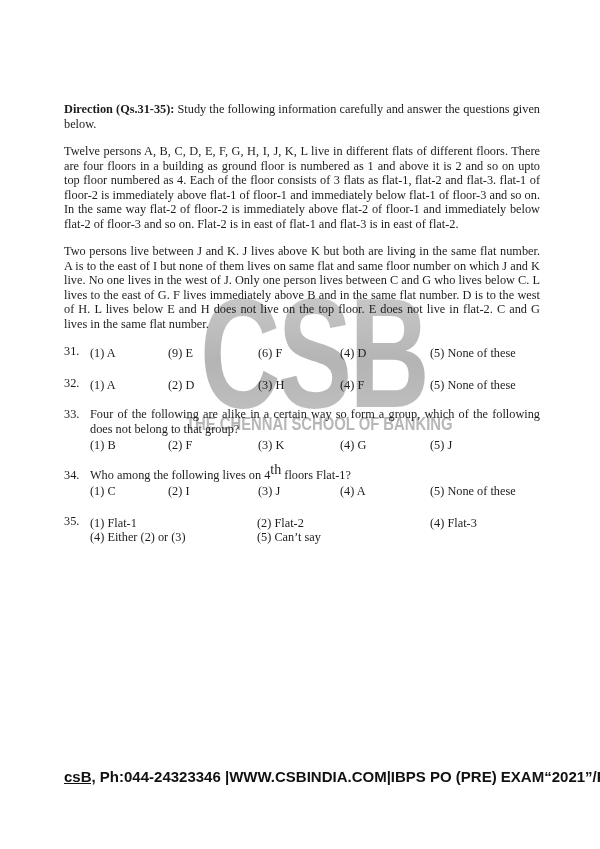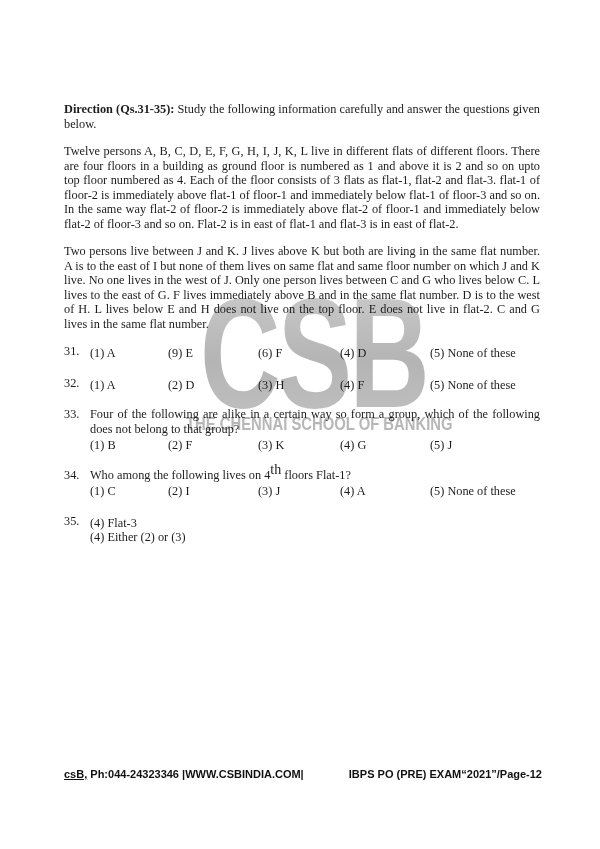--- a/index.html
+++ b/index.html
@@ -89,21 +89,21 @@
   }
   
   .footer{
     position:absolute;
     left:64px;right:58px;top:768px;
     z-index:1;
     display:flex;
     justify-content:space-between;
     align-items:baseline;
     font-family:"Liberation Sans","DejaVu Sans",sans-serif;
-    font-size:11px;
+    font-size:15px;
     font-weight:bold;
     color:#111;
   }
   .footer .brand{text-decoration:underline;}
   .footer-left{white-space:nowrap;}
   .footer-right{white-space:nowrap;}
 </style>
 </head>
 <body>
 
@@ -171,24 +171,27 @@
           <span>(4) A</span>
           <span>(5) None of these</span>
         </div>
       </div>
     </div>
 
     <div class="question">
       <div class="q-num">35.</div>
       <div class="q-body">
         <div class="opt-row-3">
+          <span>(1) Flat-1</span>
+          <span>(2) Flat-2</span>
           <span>(4) Flat-3</span>
         </div>
         <div class="opt-row-2">
           <span>(4) Either (2) or (3)</span>
+          <span>(5) Can’t say</span>
         </div>
       </div>
     </div>
 
   </div>
 
   <div class="footer">
     <div class="footer-left"><span class="brand">csB,</span><span> Ph:044-24323346 |</span><span>WWW.CSBINDIA.COM|</span></div>
     <div class="footer-right">IBPS PO (PRE) EXAM“2021”/Page-12</div>
   </div>

